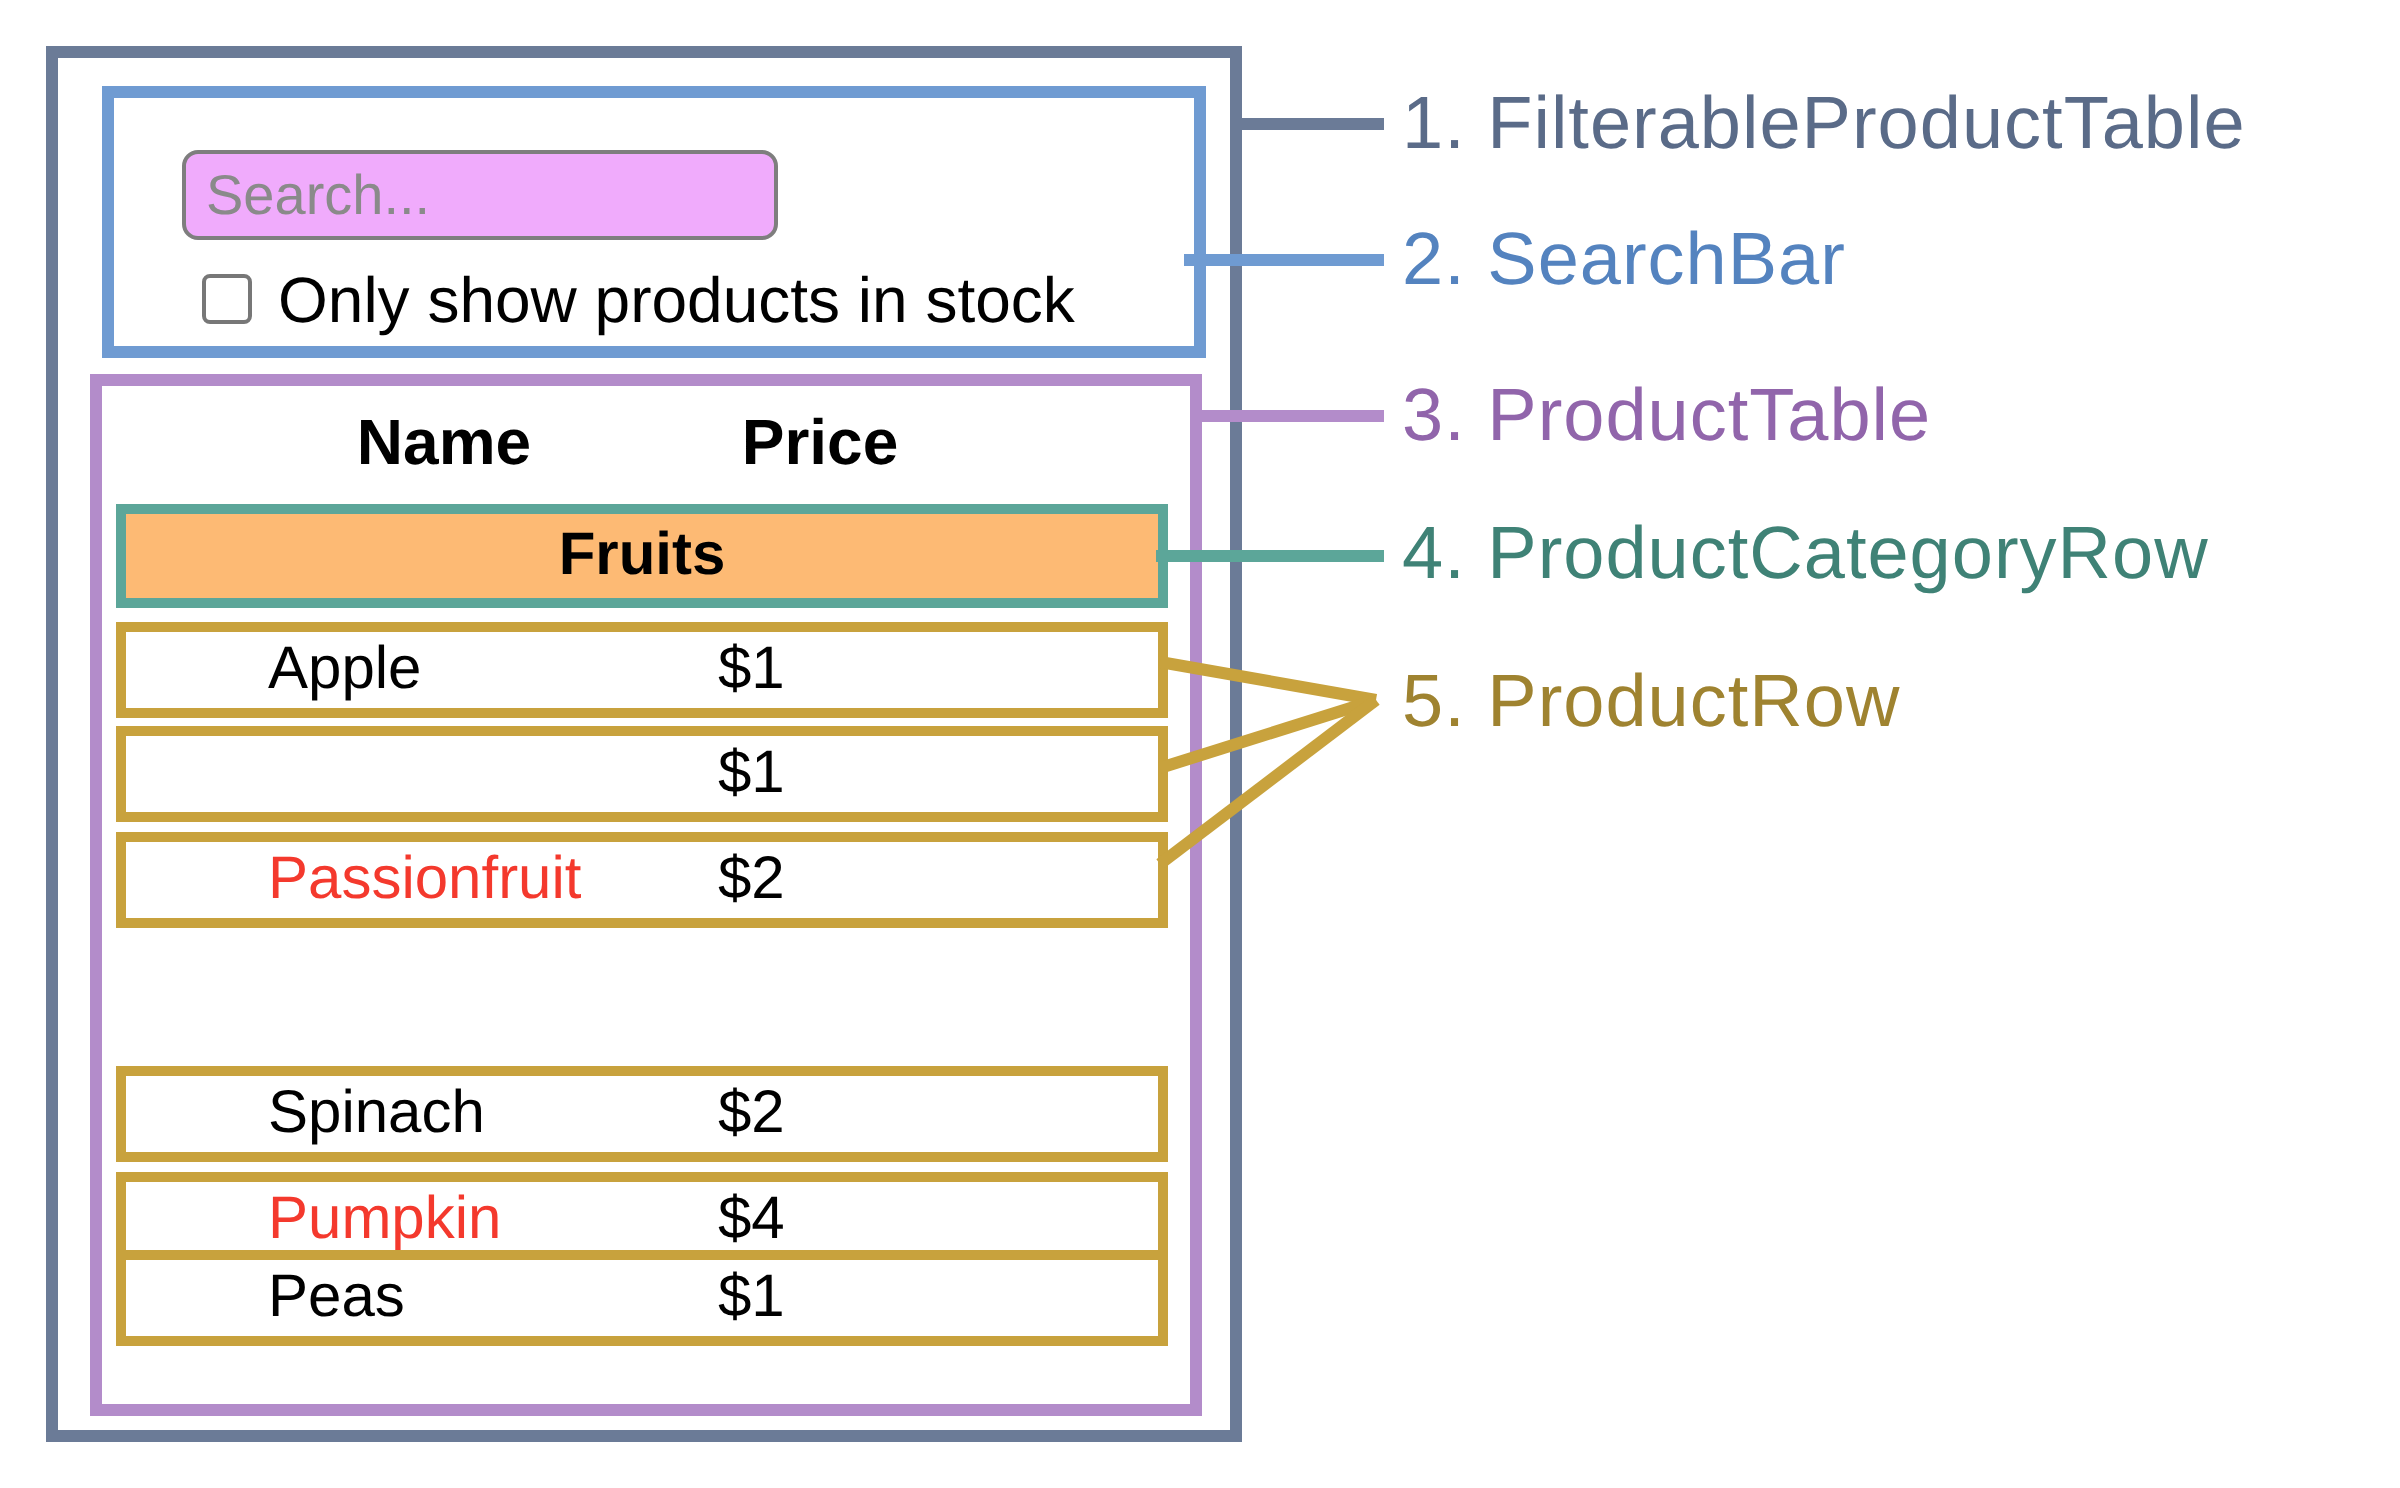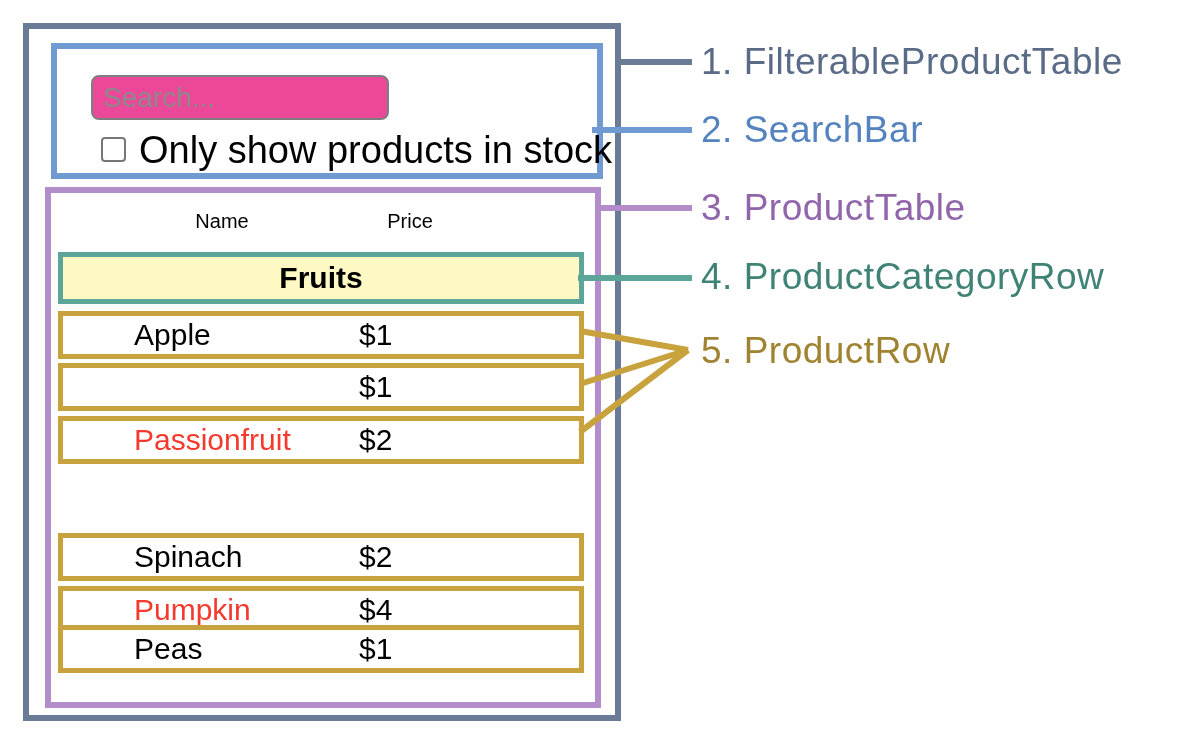--- a/index.html
+++ b/index.html
@@ -24,55 +24,55 @@
     left: 45px; top: 37px; width: 552px; height: 136px;
     border: 6px solid #6F9BD2;
   }
   .search-input {
     position: absolute; left: 34px; top: 26px;
     width: 298px; height: 45px;
     box-sizing: border-box;
     border: 2px solid #7E7E7E; border-radius: 8px;
     font-family: "Liberation Sans", sans-serif;
     font-size: 28px; color: #333; padding: 0 0 0 10px;
-    outline: none; background: #ec4899;
+    outline: none; background: #f0abfc;
   }
   .search-input::placeholder { color: #8A8A8A; opacity: 1; }
   .stock-checkbox {
     position: absolute; left: 44px; top: 88px;
     width: 25px; height: 25px; margin: 0;
     -webkit-appearance: none; appearance: none;
     border: 2px solid #777777; border-radius: 4px; background: #fff;
   }
   .stock-label {
     position: absolute; left: 82px; top: 83px;
-    font-size: 38px; line-height: 36px; color: #000;
+    font-size: 32px; line-height: 36px; color: #000;
     white-space: nowrap;
   }
 
   
   .table-box {
     left: 45px; top: 187px; width: 556px; height: 521px;
     border: 6px solid #B38CCA;
   }
   .hdr {
     position: absolute; top: 8px;
     transform: translateX(-50%);
-    font-size: 20px; font-weight: normal; color: #000;
+    font-size: 32px; font-weight: bold; color: #000;
     line-height: 40px; white-space: nowrap;
   }
   .hdr-name { left: 171px; }
   .hdr-price { left: 359px; }
 
   
   .cat-row {
     position: absolute; left: 7px; width: 526px; height: 52px;
     box-sizing: border-box; border: 5px solid #5CA699;
     display: flex; align-items: center; justify-content: center;
-    font-size: 30px; font-weight: bold; color: #000; background: #fef9c3;
+    font-size: 30px; font-weight: bold; color: #000; background: #fdba74;
   }
 
   
   .prod-row {
     position: absolute; left: 7px; width: 526px; height: 48px;
     box-sizing: border-box; border: 5px solid #C8A23D;
     display: flex; align-items: center;
     font-size: 30px; color: #000; background: #fff; padding-left: 37px;
   }
   .prod-name { margin-left: 34px; white-space: nowrap; }

